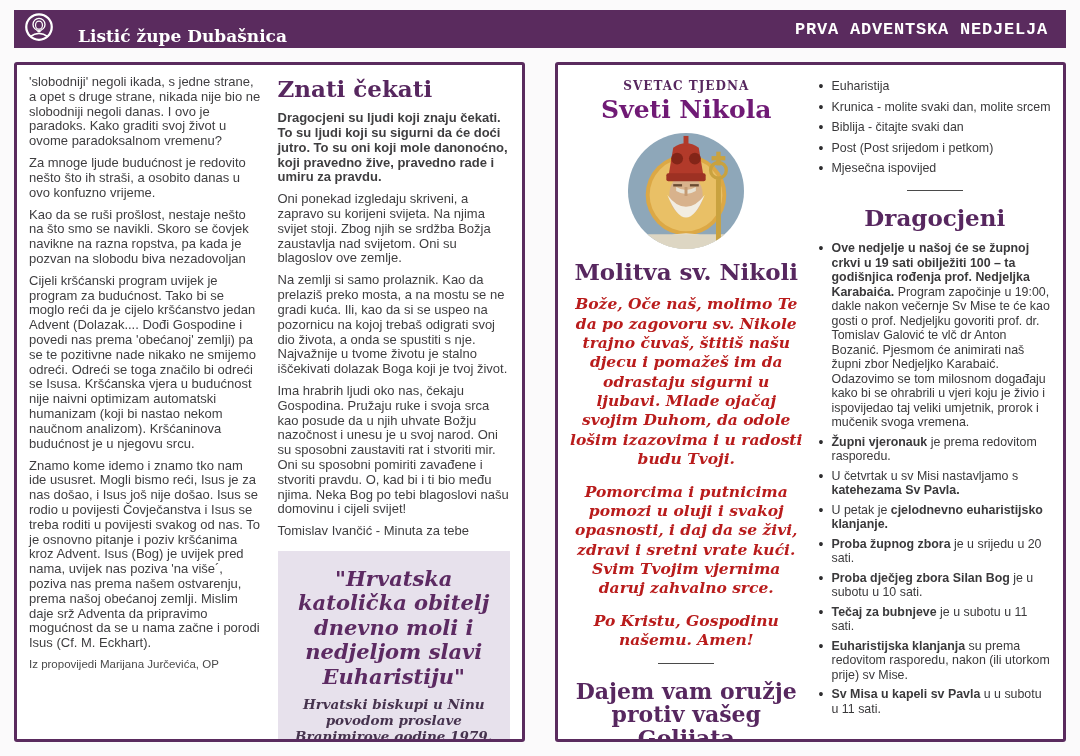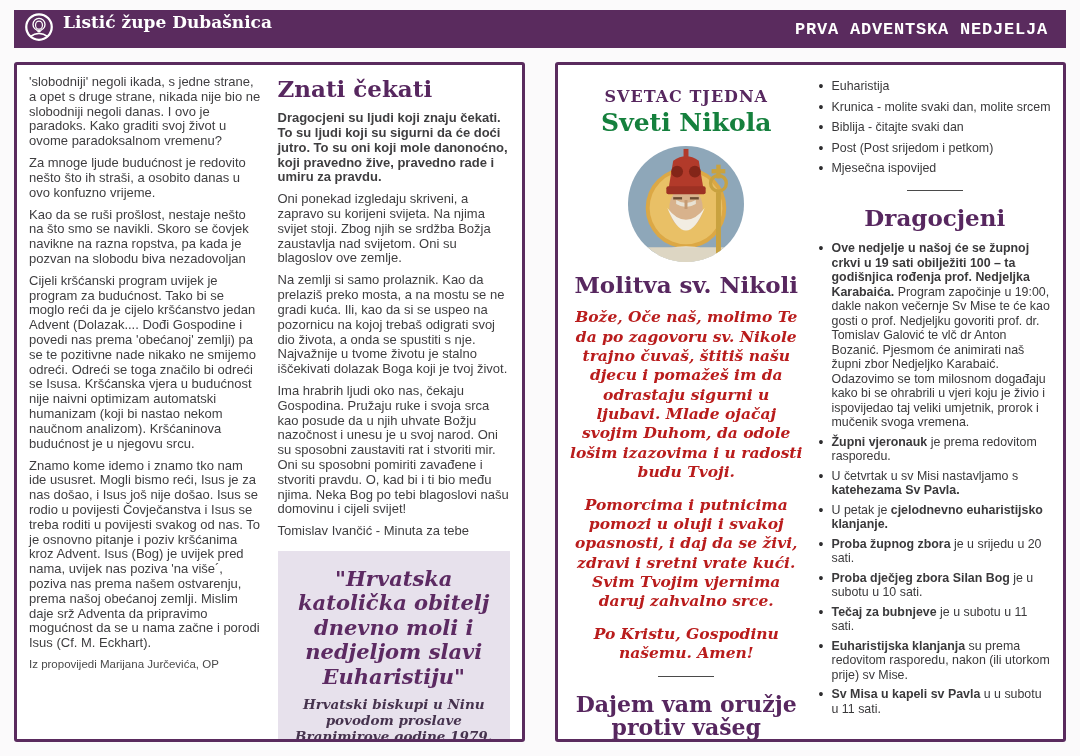--- a/index.html
+++ b/index.html
@@ -1,19 +1,19 @@
 <!DOCTYPE html>
 <html><head>
 <meta charset="utf-8">
 <style>
   html,body{margin:0;padding:0;background:#fbfafb;width:1080px;height:756px;overflow:hidden;
     font-family:"Liberation Sans", sans-serif;}
   .topbar{height:38px;margin:10px 14px 0 14px;background:#5a2b5e;display:flex;
     align-items:center;justify-content:space-between;padding:0 18px 0 10px;box-sizing:border-box;}
-  .brand{display:flex;align-items:flex-start;gap:9px;}
+  .brand{display:flex;align-items:flex-end;gap:24px;}
   .brand-title{color:#fff;font-family:"DejaVu Serif",serif;font-weight:700;font-size:17px;}
   .edition{color:#fff;font-family:Liberation Mono, monospace;font-weight:700;font-size:17px;letter-spacing:.8px;}
   .panels{display:flex;gap:30px;margin:14px;height:680px;border-radius:26px;}
   .panel{flex:1;background:#fff;border:3px solid #5a2b5e;border-radius:3px;box-sizing:border-box;
     display:flex;gap:16px;padding:10px 12px;overflow:hidden;}
   .col{flex:1;min-width:0;}
   
   .bodytext{font-size:13px;line-height:1.14;color:#3f3e40;}
   .bodytext p{margin:0 0 7px 0;}
   .small-attr{font-size:11.5px;color:#4a4a4a;margin:2px 0 0 0;}
@@ -21,23 +21,23 @@
     font-size:23px;margin:2px 0 10px 0;line-height:1.05;}
   .lead{font-weight:700;}
   .author-line{margin-top:2px;}
   .quote-box{background:#e7e1ec;margin-top:12px;padding:16px 10px 14px 10px;text-align:center;}
   .quote-text{font-family:"DejaVu Serif",serif;font-style:italic;font-weight:700;color:#5c2a62;
     font-size:21px;line-height:1.16;margin:0 0 10px 0;}
   .quote-source{font-family:"DejaVu Serif",serif;font-style:italic;color:#46334e;
     font-size:13.5px;line-height:1.2;margin:0;font-weight:600;}
   
   .center-col{text-align:center;}
-  .kicker{font-family:"DejaVu Serif",serif;font-weight:700;color:#57275f;font-size:16px;
-    letter-spacing:1px;margin-top:12px;}
-  h2.saint-name{font-family:"DejaVu Serif",serif;font-weight:700;color:#15803d;font-size:25px;margin:2px 0 8px 0;}
+  .kicker{font-family:"DejaVu Serif",serif;font-weight:700;color:#57275f;font-size:12px;
+    letter-spacing:1px;margin-top:4px;}
+  h2.saint-name{font-family:"DejaVu Serif",serif;font-weight:700;color:#701a75;font-size:25px;margin:2px 0 8px 0;}
   .saint-img{width:118px;height:118px;margin:0 auto 10px auto;border-radius:50%;overflow:hidden;}
   .prayer p{font-family:"DejaVu Serif",serif;font-style:italic;font-weight:600;color:#b91c1c;
     font-size:15.5px;line-height:1.25;margin:0 0 13px 0;text-align:center;}
   .divider{width:56px;border-top:1.5px solid #4a4a4a;margin:4px auto 16px auto;}
   h2.weapon-title{font-family:"DejaVu Serif",serif;font-weight:700;color:#57275f;font-size:22px;
     line-height:1.08;margin:0 0 4px 0;}
   
   .ann-col{font-size:12.4px;line-height:1.17;color:#3a393b;}
   ul.blist{list-style:none;margin:4px 0 0 0;padding:0;}
   ul.blist li{position:relative;padding-left:13px;margin:0 0 6px 0;}

